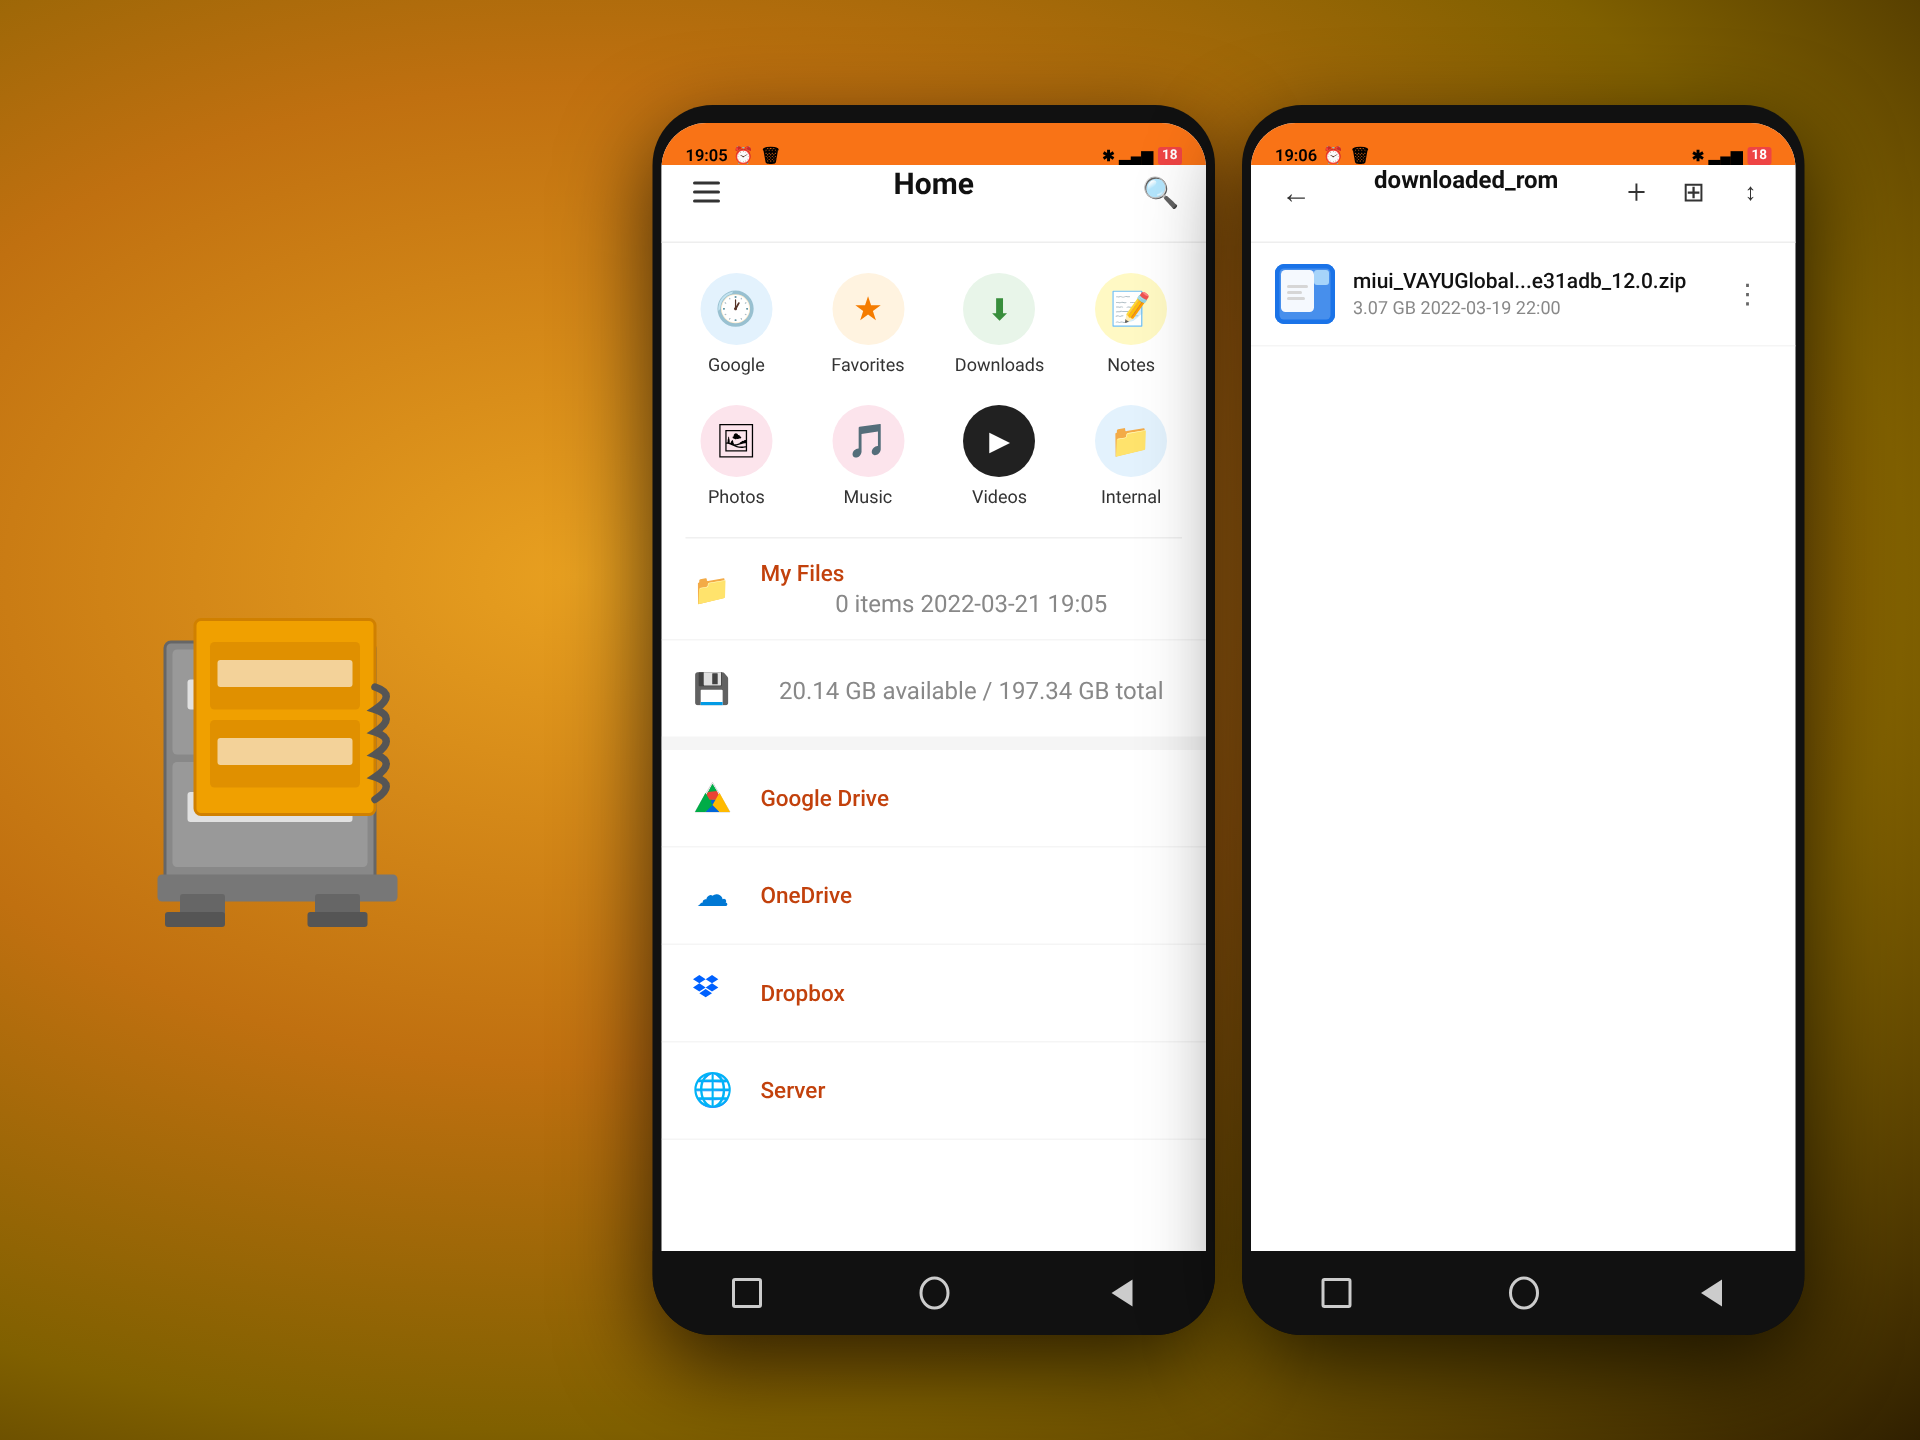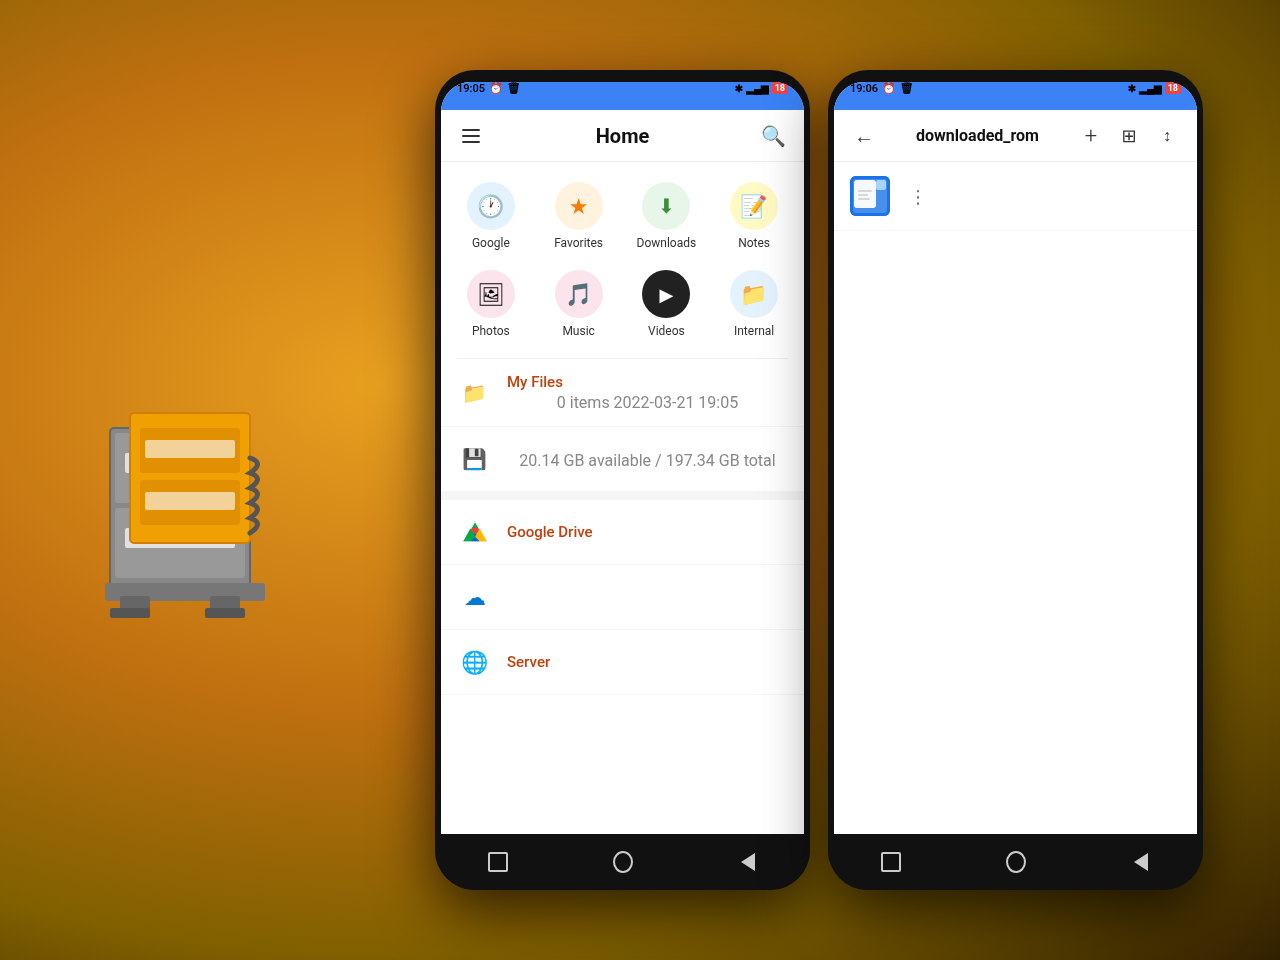--- a/index.html
+++ b/index.html
@@ -87,23 +87,23 @@
       width: 0;
       height: 0;
       border-top: 9px solid transparent;
       border-bottom: 9px solid transparent;
       border-right: 14px solid #ccc;
     }
 
     
     .status-bar {
       height: 28px;
-      background: #3b82f6;
-      display: flex;
-      align-items: flex-start;
+      background: #f97316;
+      display: flex;
+      align-items: flex-end;
       justify-content: space-between;
       padding: 0 16px;
       font-size: 11px;
       font-weight: 600;
       flex-shrink: 0;
     }
 
     .status-left { display: flex; align-items: center; gap: 4px; }
     .status-right { display: flex; align-items: center; gap: 3px; font-size: 10px; }
 
@@ -116,21 +116,21 @@
       font-weight: 700;
       padding: 1px 3px;
       border-radius: 2px;
     }
 
     
     .app-bar {
       height: 52px;
       background: #fff;
       display: flex;
-      align-items: center;
+      align-items: flex-start;
       padding: 0 12px;
       border-bottom: 1px solid #eee;
       flex-shrink: 0;
     }
 
     .app-bar-title {
       font-size: 20px;
       font-weight: 700;
       color: #111;
       flex: 1;
@@ -463,22 +463,35 @@
               <path d="M22 20 L16 9 L12 16L16 20Z" fill="#ffba00"></path>
             </svg>
           </div>
           <div class="list-text">
             <div class="list-title">Google Drive</div>
           </div>
         </div>
 
         <div class="list-item">
           <div class="list-icon" style="color:#0078d4; font-size:22px;">☁</div>
-        </div>
-
+          <div class="list-text">
+            <div class="list-title">OneDrive</div>
+          </div>
+        </div>
+
+        <div class="list-item">
+          <div class="list-icon">
+            <svg width="26" height="26" viewBox="0 0 40 40">
+              <path d="M20 7L10 13.5L20 20L10 26.5L0 20L10 13.5L0 7L10 0.5ZM10 0.5L20 7L30 0.5L40 7L30 13.5L40 20L30 26.5L20 20L30 13.5L20 7ZM20 22.5L30 29L20 35.5L10 29Z" fill="#0061FF" transform="scale(0.65) translate(0, 2)"></path>
+            </svg>
+          </div>
+          <div class="list-text">
+            <div class="list-title">Dropbox</div>
+          </div>
+        </div>
 
         <div class="list-item">
           <div class="list-icon" style="color:#1565c0; font-size:22px;">🌐</div>
           <div class="list-text">
             <div class="list-title">Server</div>
           </div>
         </div>
       </div>
     </div>
 
@@ -520,20 +533,28 @@
           <svg width="40" height="40" viewBox="0 0 40 40" xmlns="http://www.w3.org/2000/svg">
             <rect width="40" height="40" rx="6" fill="#1a73e8"></rect>
             <rect x="4" y="4" width="22" height="28" rx="3" fill="#fff" opacity="0.95"></rect>
             <rect x="26" y="4" width="10" height="10" rx="2" fill="#90caf9"></rect>
 
             <rect x="8" y="14" width="14" height="2" rx="1" fill="#ccc"></rect>
             <rect x="8" y="18" width="10" height="2" rx="1" fill="#ccc"></rect>
             <rect x="8" y="22" width="12" height="2" rx="1" fill="#ccc"></rect>
           </svg>
         </div>
+        <div class="file-info">
+          <div class="file-name">miui_VAYUGlobal...e31adb_12.0.zip</div>
+          <div class="file-meta">
+            <span>3.07 GB</span>
+            <span> </span>
+            <span>2022-03-19 22:00</span>
+          </div>
+        </div>
         <div class="more-btn">⋮</div>
       </div>
 
       <div style="flex:1;"></div>
     </div>
 
     <div class="phone-nav-bar">
       <div class="nav-btn square"></div>
       <div class="nav-btn circle"></div>
       <div class="nav-btn triangle"></div>

